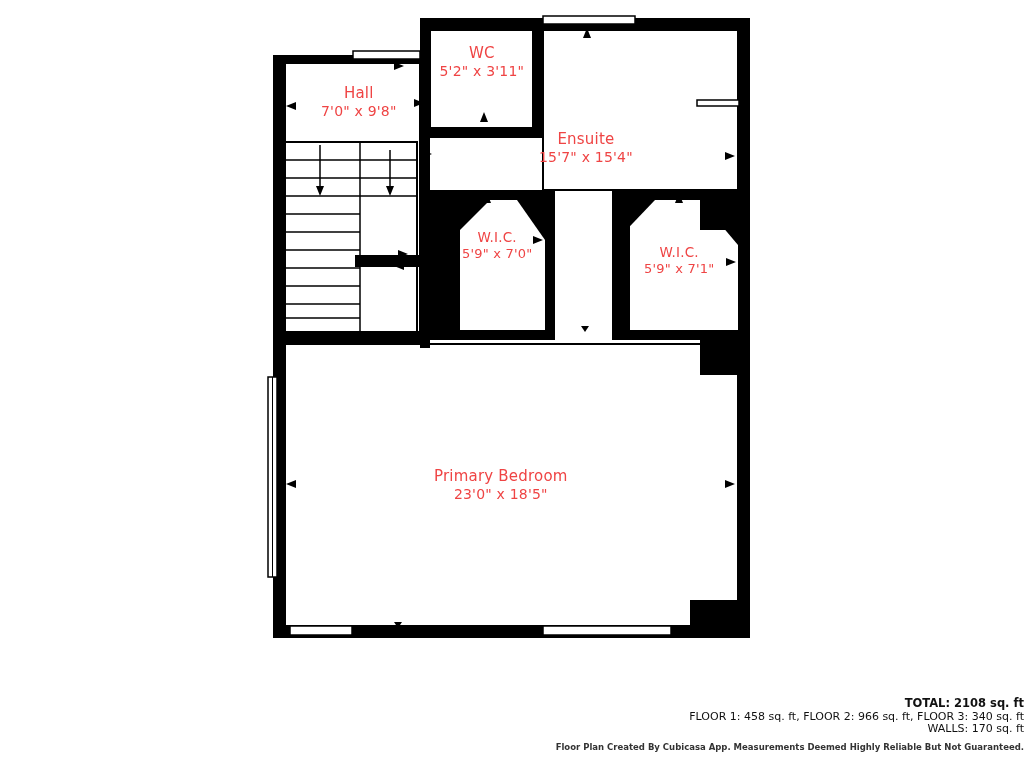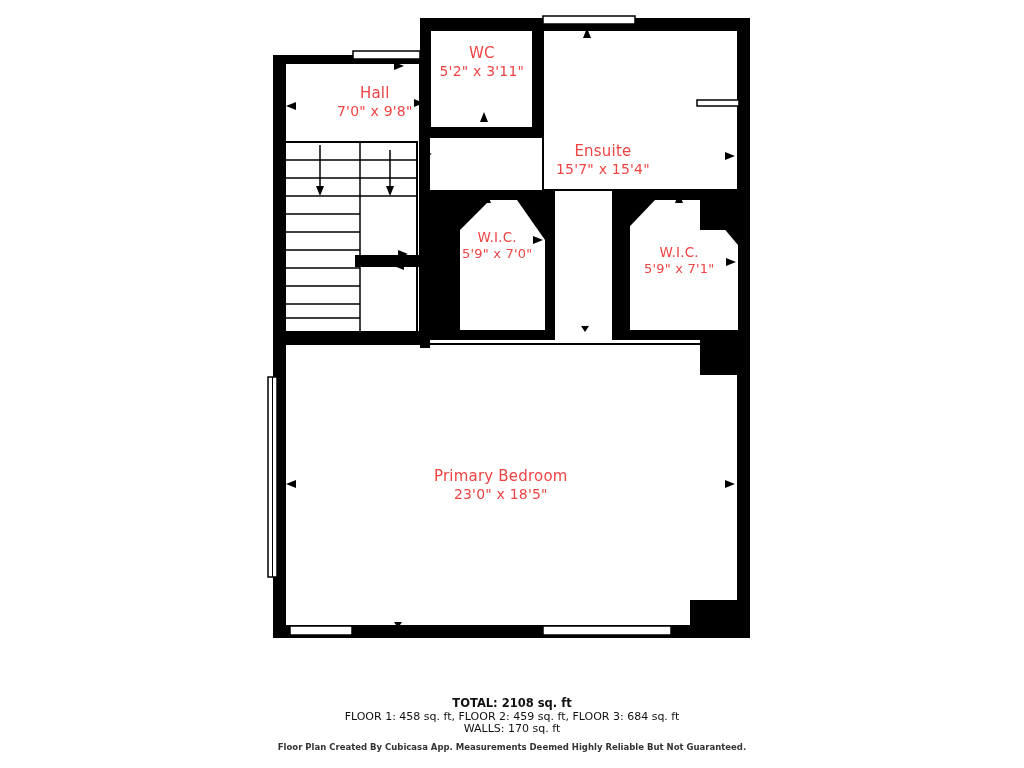--- a/index.html
+++ b/index.html
@@ -40,21 +40,21 @@
     font-size: 14px;
     letter-spacing: 0.2px;
   }
   .small .room-name { font-size: 13.5px; text-align: center; }
   .small .room-dims { font-size: 13px; }
 
   .footer {
     position: absolute;
     left: 0;
     width: 1024px;
-    text-align: center;
+    text-align: right;
   }
   .footer-total {
     top: 696px;
     font-size: 11.5px;
     font-weight: bold;
     color: #111;
   }
   .footer-floors {
     top: 710px;
     font-size: 11px;
@@ -173,41 +173,41 @@
     <polygon points="735,484 725,480 725,488" fill="#000"></polygon>
     <polygon points="398,628 394,622 402,622" fill="#000"></polygon>
   </g>
 </svg>
 
 <div class="room-label" style="left: 0px; top: 0px; transform: translate(439.5px, 44px);">
   <span class="room-name">WC</span>
   <span class="room-dims">5'2" x 3'11"</span>
 </div>
 
-<div class="room-label" style="left: 16px; top: 0px; transform: translate(321px, 84px);">
+<div class="room-label" style="left: 0px; top: 0px; transform: translate(321px, 84px);">
   <span class="room-name">Hall</span>
   <span class="room-dims">7'0" x 9'8"</span>
 </div>
 
-<div class="room-label" style="left: 17px; top: 0px; transform: translate(539px, 130px); margin-top: 12px;">
+<div class="room-label" style="left: 0px; top: 0px; transform: translate(539px, 130px);">
   <span class="room-name">Ensuite</span>
   <span class="room-dims">15'7" x 15'4"</span>
 </div>
 
 <div class="room-label small" style="left: 0px; top: 0px; transform: translate(462px, 228.5px);">
   <span class="room-name">W.I.C.</span>
   <span class="room-dims">5'9" x 7'0"</span>
 </div>
 
 <div class="room-label small" style="left: 0px; top: 0px; transform: translate(644px, 243.5px);">
   <span class="room-name">W.I.C.</span>
   <span class="room-dims">5'9" x 7'1"</span>
 </div>
 
 <div class="room-label" style="left: 0px; top: 12px; transform: translate(434px, 455px);">
   <span class="room-name">Primary Bedroom</span>
   <span class="room-dims">23'0" x 18'5"</span>
 </div>
 
 <div class="footer footer-total">TOTAL: 2108 sq. ft</div>
-<div class="footer footer-floors">FLOOR 1: 458 sq. ft, FLOOR 2: 459 sq. ft, FLOOR 3: 684 sq. ft</div>
+<div class="footer footer-floors">FLOOR 1: 458 sq. ft, FLOOR 2: 966 sq. ft, FLOOR 3: 340 sq. ft</div>
 <div class="footer footer-walls">WALLS: 170 sq. ft</div>
 <div class="footer footer-credit">Floor Plan Created By Cubicasa App. Measurements Deemed Highly Reliable But Not Guaranteed.</div>
 
 </body></html>

